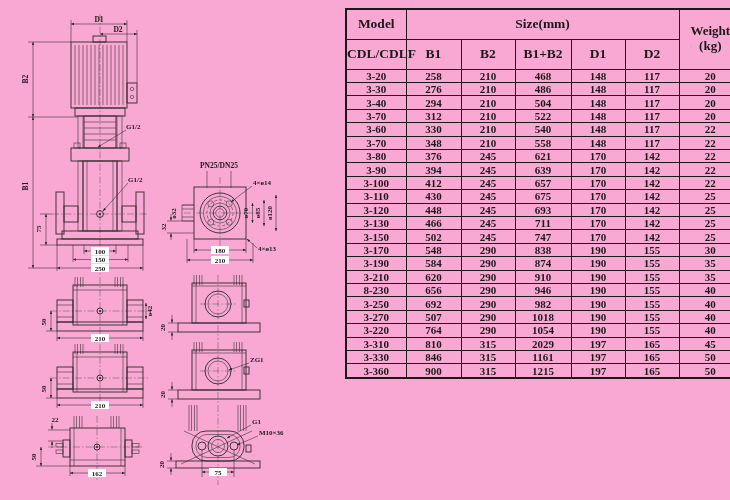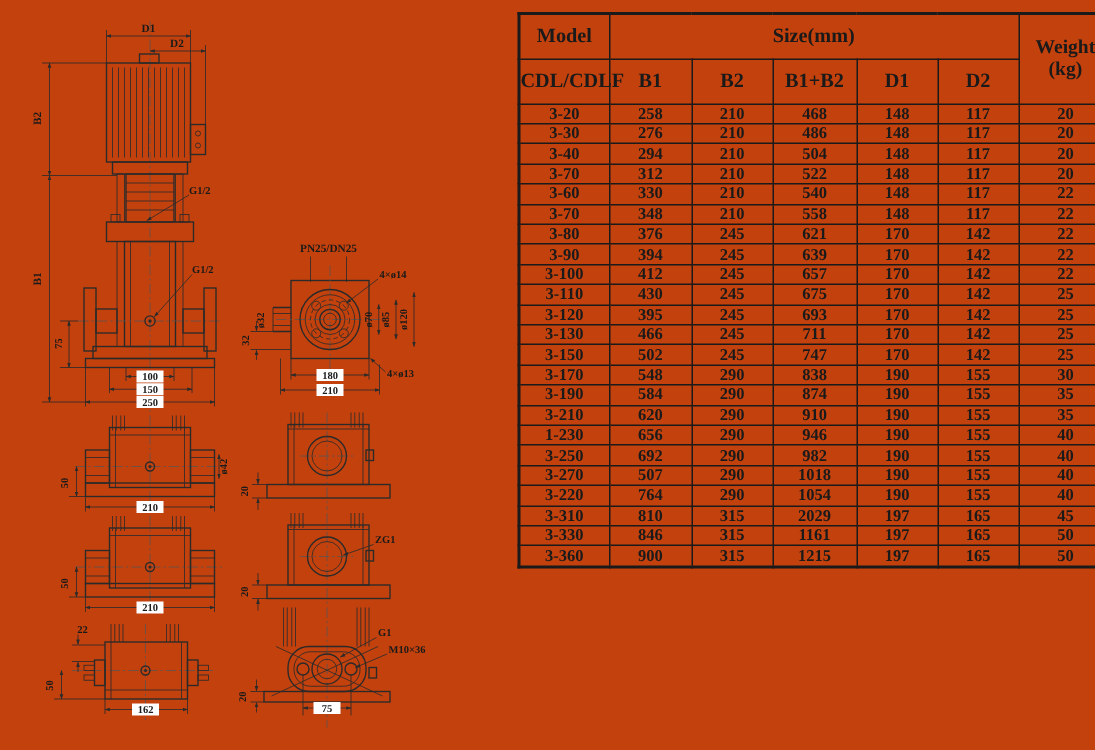--- a/index.html
+++ b/index.html
@@ -1,16 +1,16 @@
 <!DOCTYPE html>
 <html><head>
 <meta charset="utf-8">
 <style>
   html,body{margin:0;padding:0;background:#fff;}
-  #app{position:relative;width:730px;height:500px;background:#c2410c;overflow:hidden;
+  #app{position:relative;width:730px;height:500px;background:#f9a8d4;overflow:hidden;
        font-family:"Liberation Serif",serif;color:#1a1a1a;}
   
   #drawing{position:absolute;left:0;top:0;}
   .ln{stroke:#2a2a2a;stroke-width:.9;fill:none;}
   .thin{stroke:#2a2a2a;stroke-width:.55;fill:none;}
   .dim{stroke:#2a2a2a;stroke-width:.55;fill:none;}
   .cl{stroke:#555;stroke-width:.5;fill:none;stroke-dasharray:7 2 1.5 2;}
   .bdash{stroke:#2a2a2a;stroke-width:.55;fill:none;stroke-dasharray:3 2;}
   .fillw{fill:#fff;}
   .filld{fill:#2a2a2a;}
@@ -398,21 +398,21 @@
             <td>3-110</td>
             <td>430</td>
             <td>245</td>
             <td>675</td>
             <td>170</td>
             <td>142</td>
             <td>25</td>
           </tr>
           <tr>
             <td>3-120</td>
-            <td>395</td>
+            <td>448</td>
             <td>245</td>
             <td>693</td>
             <td>170</td>
             <td>142</td>
             <td>25</td>
           </tr>
           <tr>
             <td>3-130</td>
             <td>466</td>
             <td>245</td>
@@ -451,21 +451,21 @@
           <tr>
             <td>3-210</td>
             <td>620</td>
             <td>290</td>
             <td>910</td>
             <td>190</td>
             <td>155</td>
             <td>35</td>
           </tr>
           <tr>
-            <td>1-230</td>
+            <td>8-230</td>
             <td>656</td>
             <td>290</td>
             <td>946</td>
             <td>190</td>
             <td>155</td>
             <td>40</td>
           </tr>
           <tr>
             <td>3-250</td>
             <td>692</td>

